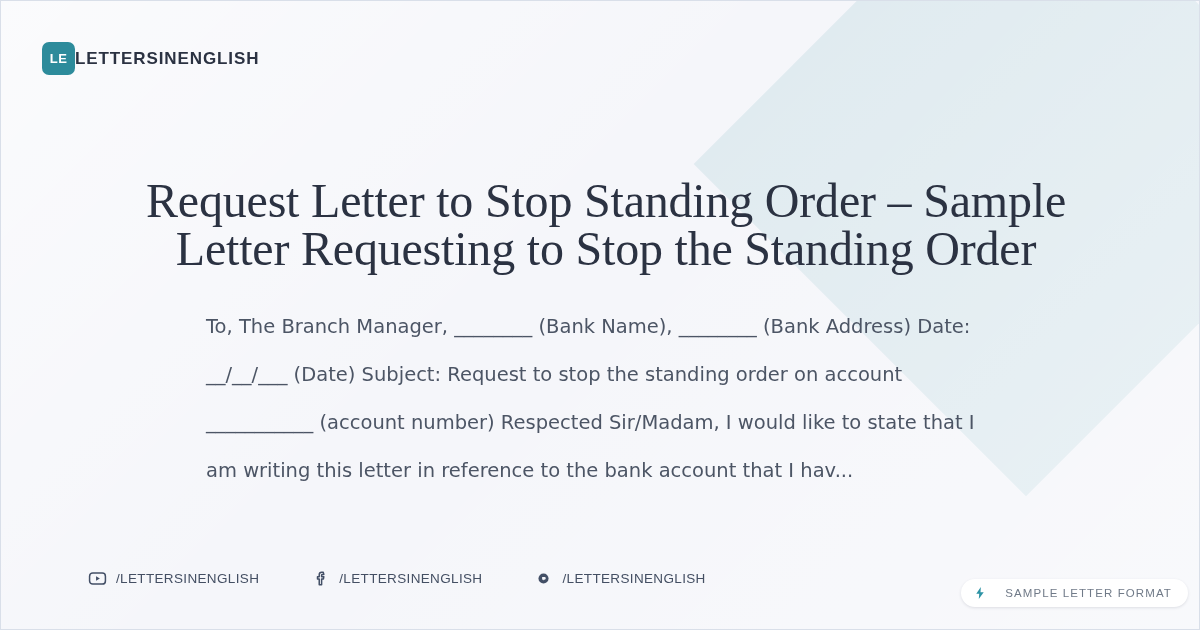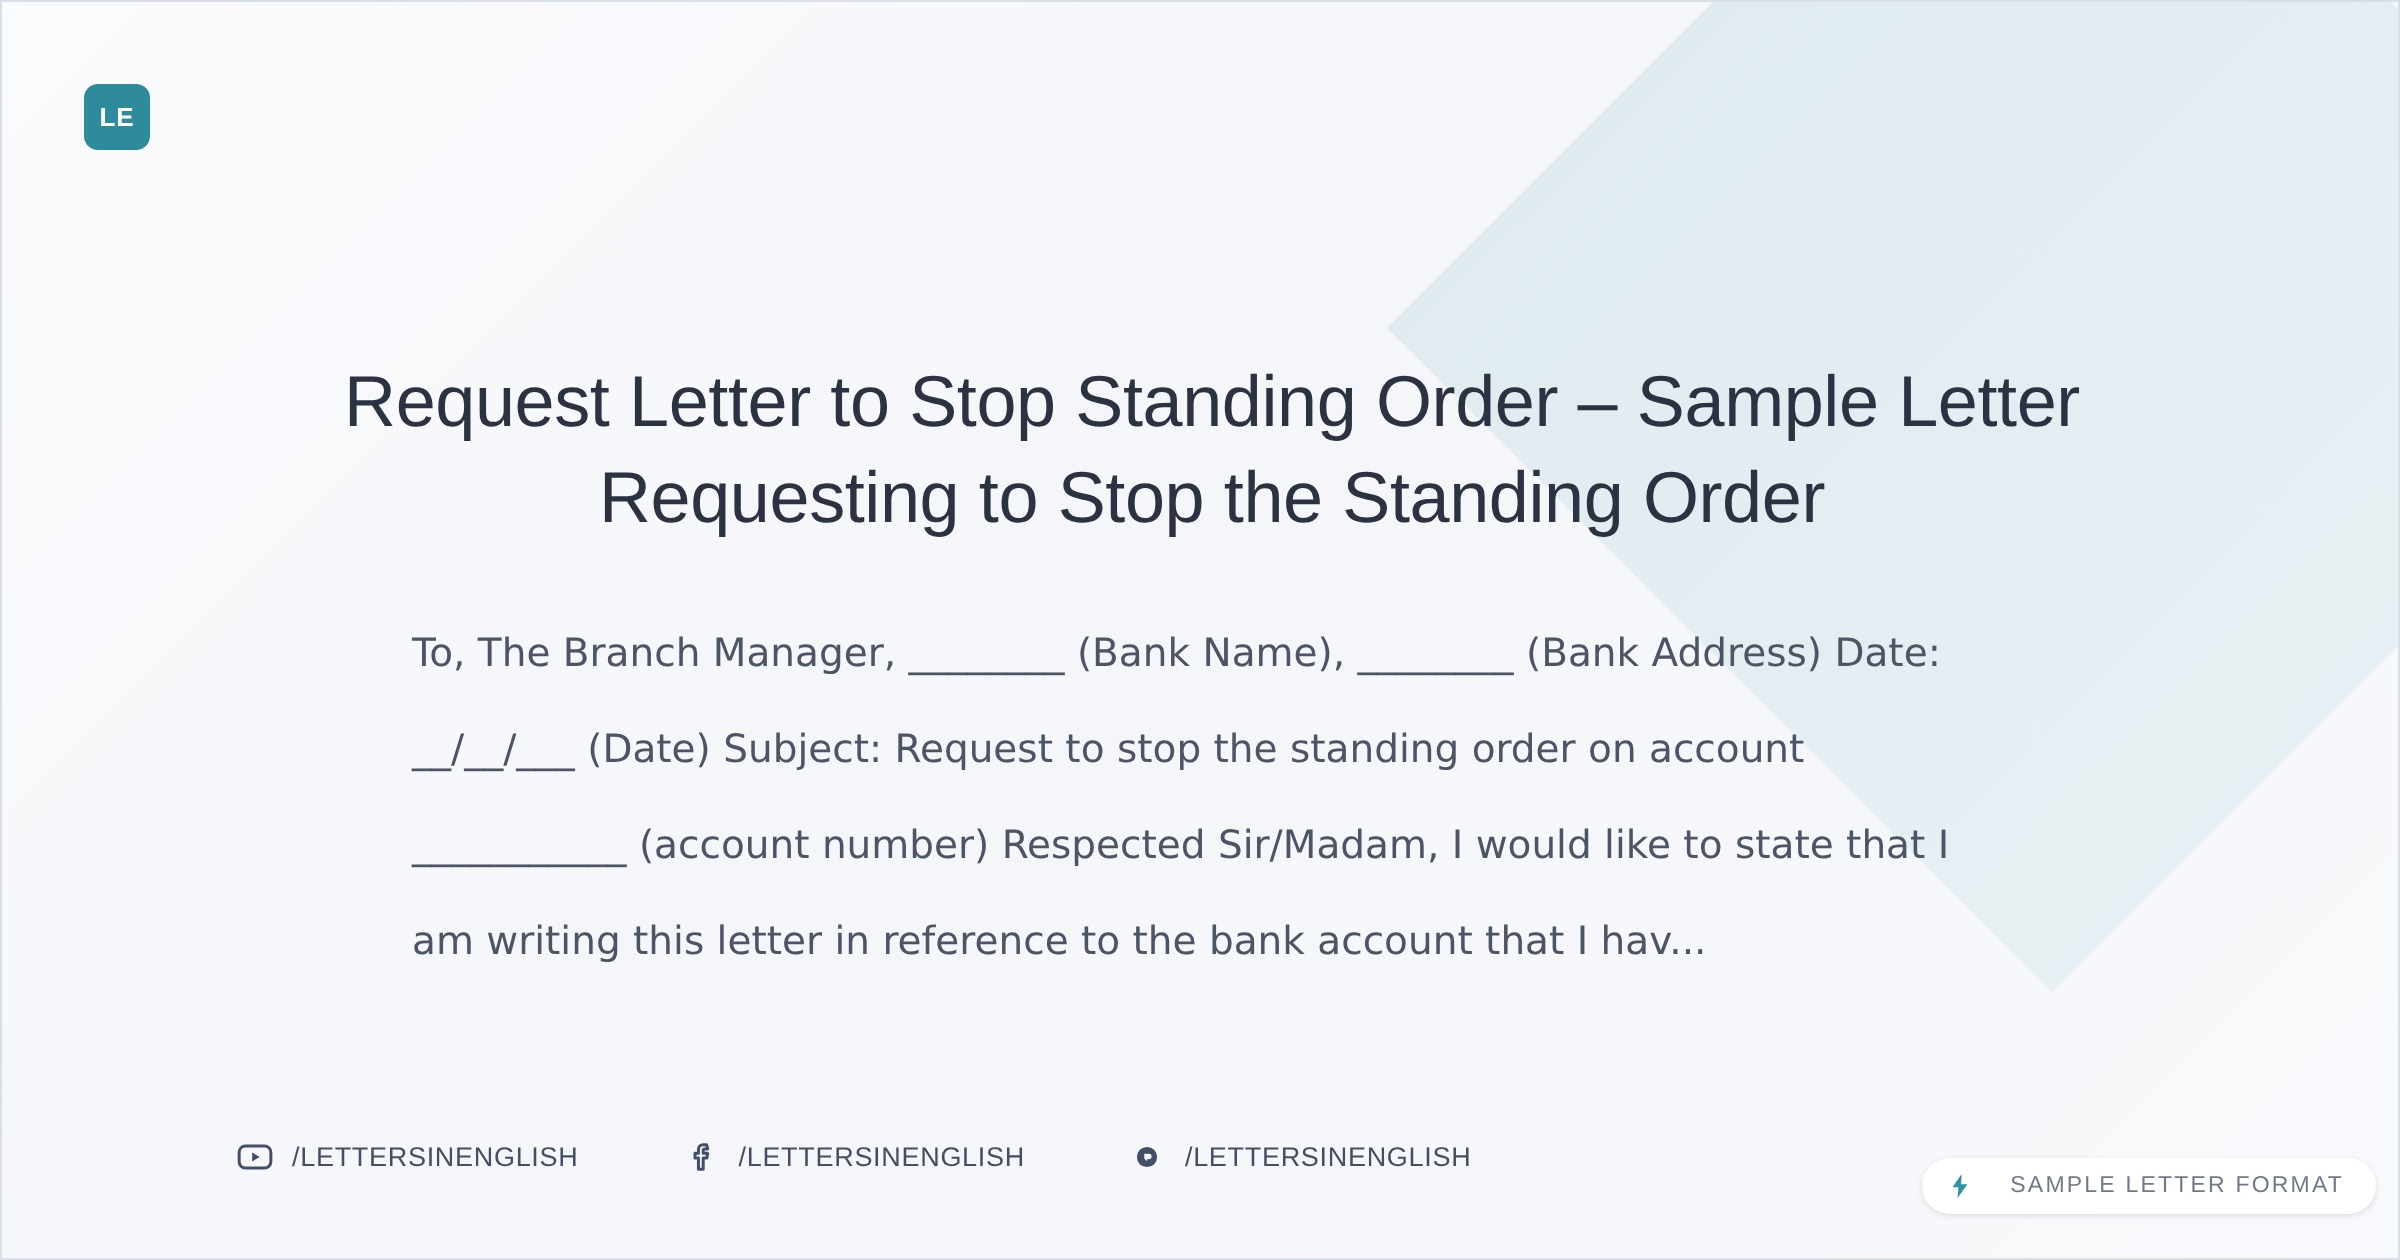--- a/index.html
+++ b/index.html
@@ -75,48 +75,48 @@
 
   
   .content {
     position: absolute;
     top: 176px;
     left: 100px;
     width: 1010px;
   }
   .page-title {
     margin: 0;
-    font-size: 36px;
+    font-size: 48px;
     line-height: 48px;
     font-weight: 400;
     letter-spacing: -0.2px;
     color: #2b3242;
     text-align: center;
-    font-family: Liberation Sans, sans-serif;
+    font-family: Liberation Serif, serif;
   }
   .excerpt {
     margin: 30px auto 0 auto;
     width: 800px;
     font-size: 19.5px;
     line-height: 48px;
     color: #4c5565;
     text-align: left;
     font-family: "DejaVu Sans", sans-serif;
   }
 
   
   .footer {
     position: absolute;
     left: 0;
     right: 0;
     bottom: 36px;
     height: 30px;
     display: flex;
     align-items: center;
-    padding-left: 117px;
+    padding-left: 87px;
     gap: 52px;
   }
   .social {
     display: flex;
     align-items: center;
     gap: 9px;
   }
   .social-icon {
     width: 19px;
     height: 19px;
@@ -168,20 +168,21 @@
 </head>
 <body>
 
 <div class="canvas">
 
   <div class="deco-diamond"></div>
   <div class="deco-wash"></div>
 
   <div class="brand">
     <div class="brand-mark">LE</div>
+    <div class="brand-name">LETTERSINENGLISH</div>
   </div>
 
   <div class="content">
     <h1 class="page-title">Request Letter to Stop Standing Order – Sample Letter Requesting to Stop the Standing Order</h1>
     <p class="excerpt">To, The Branch Manager, ________ (Bank Name), ________ (Bank Address) Date: __/__/___ (Date) Subject: Request to stop the standing order on account ___________ (account number) Respected Sir/Madam, I would like to state that I am writing this letter in reference to the bank account that I hav...</p>
   </div>
 
   <div class="footer">
 
     <div class="social">

